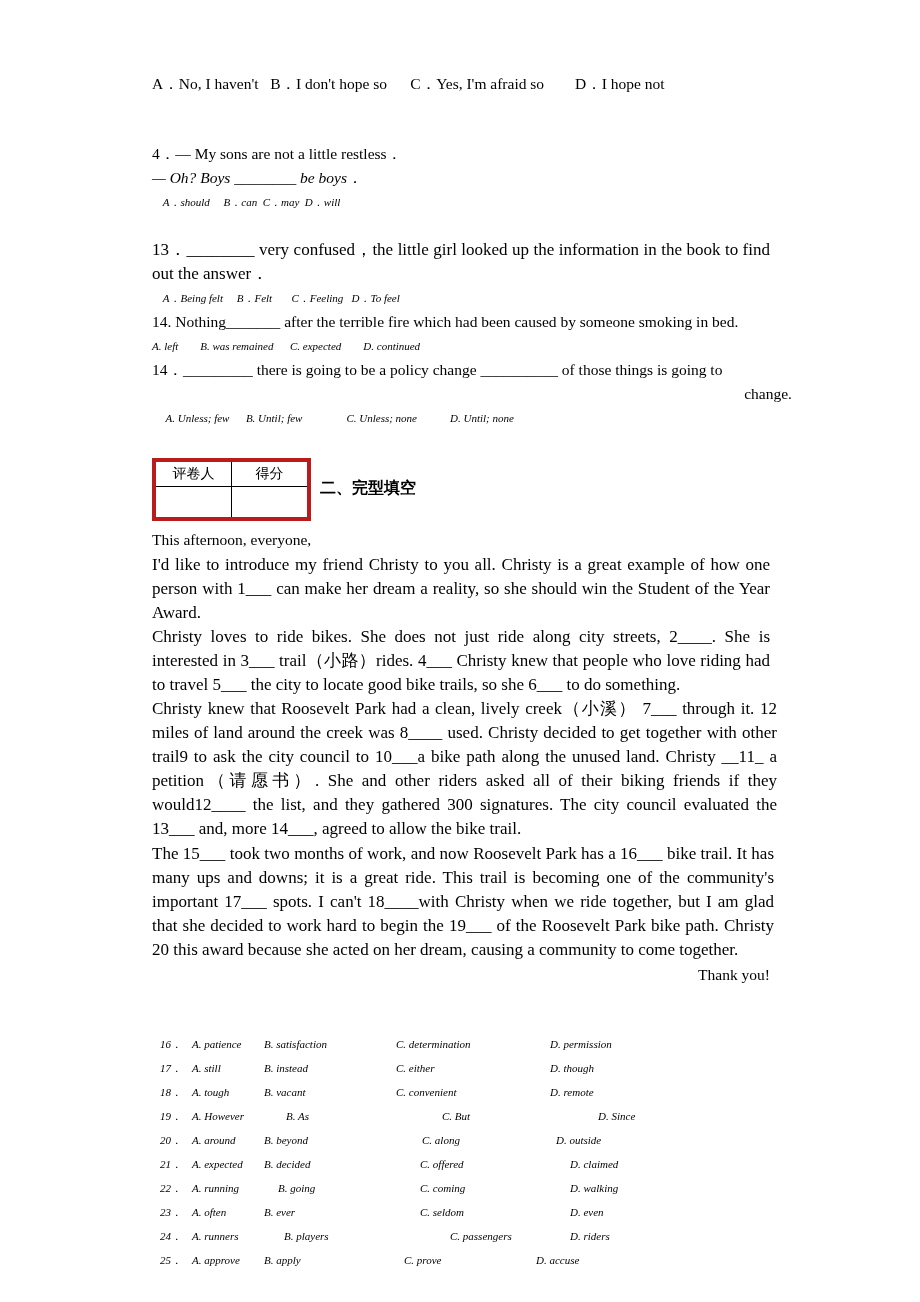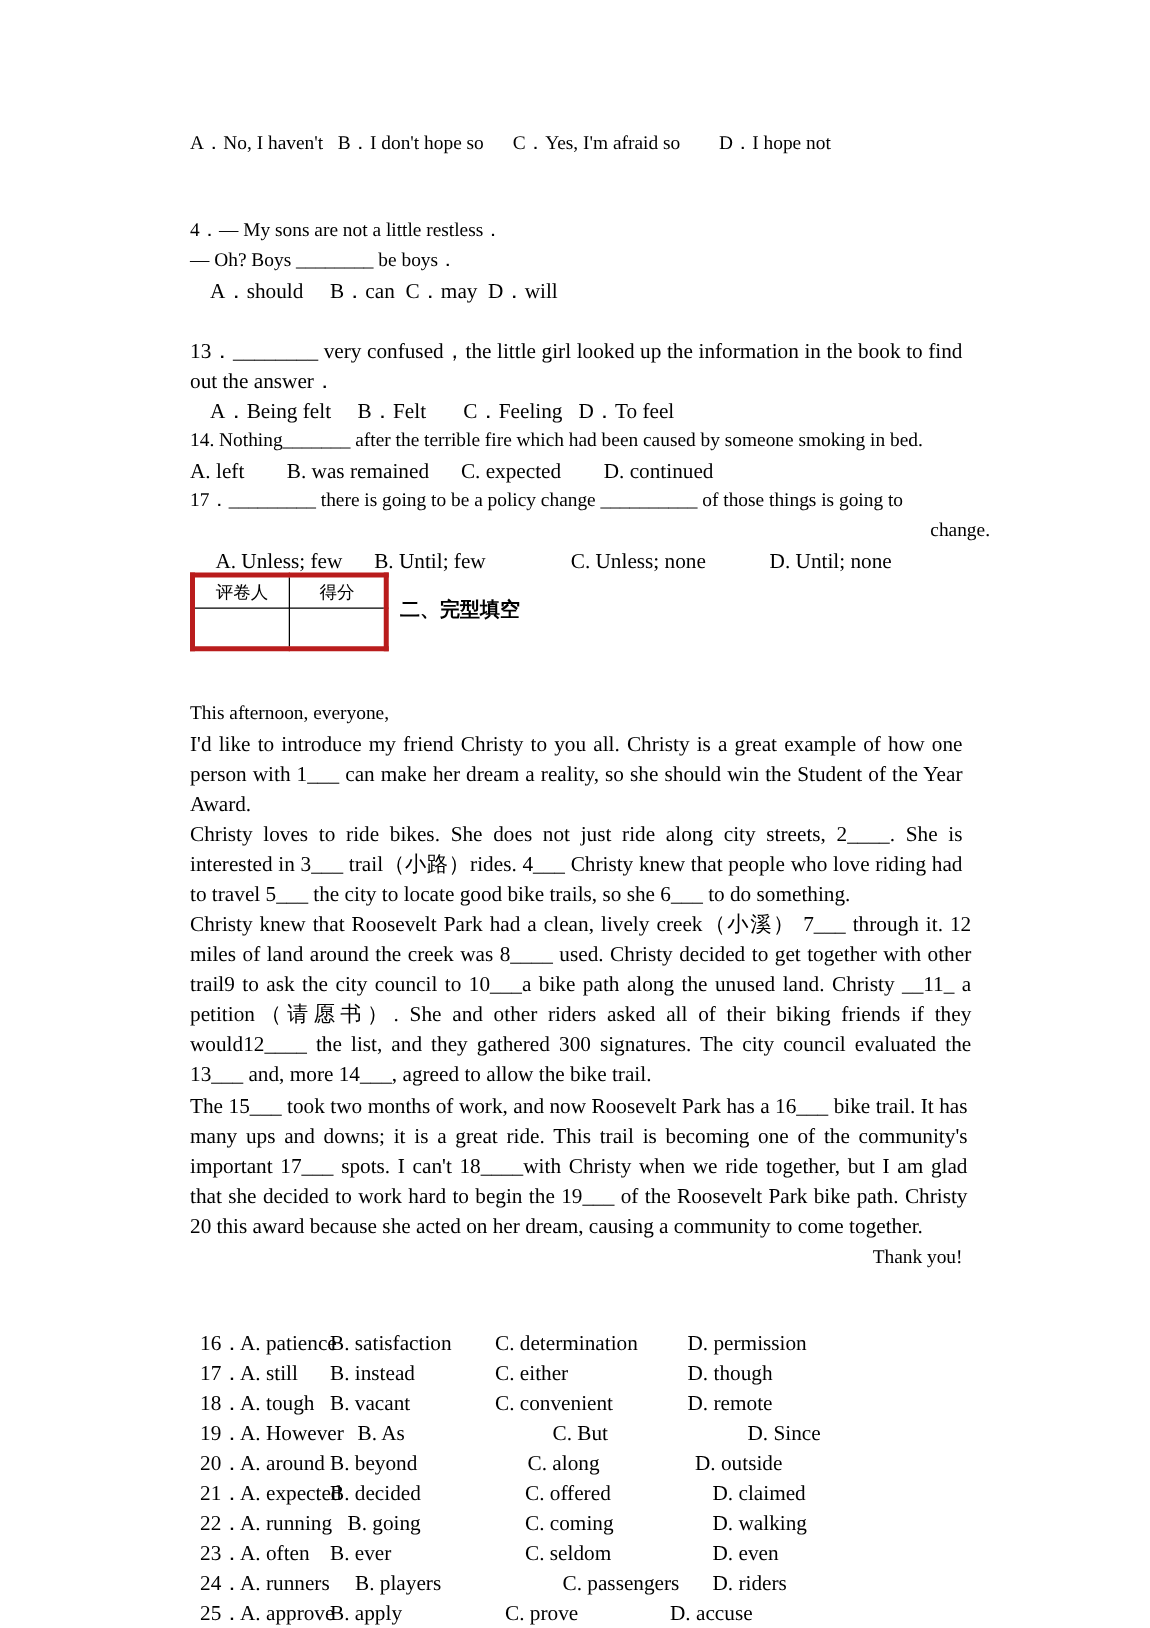--- a/index.html
+++ b/index.html
@@ -30,27 +30,28 @@
   }
   .para {
     font-size: 17px;
     line-height: 24px;
     text-align: justify;
     text-justify: inter-word;
     margin: 0;
   }
 
   
-  .abs { position: absolute; margin-top: 31px; }
+  .abs { position: absolute; }
 
   
   .optrow {
-    font-size: 17px;
+    font-size: 11px;
     line-height: 24px;
     white-space: pre;
+    font-style: italic;
   }
 
   
   .scorebox {
     position: absolute;
     left: 0;
     top: 458px;
     border: 4px solid #b91c1c;
     border-collapse: collapse;
   }
@@ -76,30 +77,30 @@
   }
 </style>
 </head>
 <body>
 
 <div class="page">
 
   <div class="abs ln" style="left:0; top:72px; width:618px;">A．No, I haven't   B．I don't hope so      C．Yes, I'm afraid so        D．I hope not</div>
 
   <div class="abs ln" style="left:0; top:142px; width:618px;">4．— My sons are not a little restless．</div>
-  <div class="abs ln" style="left:0; top:166px; width:618px;">— Oh? Boys ________ be boys．</div>
+  <div class="abs ln" style="left:0; top:166px; width:618px;font-style:italic;">— Oh? Boys ________ be boys．</div>
   <div class="abs optrow" style="left:0; top:190px; width:618px;">    A．should     B．can  C．may  D．will</div>
 
   <div class="abs para" style="left:0; top:238px; width:618px;">13．________ very confused，the little girl looked up the information in the book to find out the answer．</div>
   <div class="abs optrow" style="left:0; top:286px; width:618px;">    A．Being felt     B．Felt       C．Feeling   D．To feel</div>
 
   <div class="abs ln" style="left:0; top:310px; width:640px;">14. Nothing_______ after the terrible fire which had been caused by someone smoking in bed.</div>
   <div class="abs optrow" style="left:0; top:334px; width:640px;">A. left        B. was remained      C. expected        D. continued</div>
 
-  <div class="abs ln" style="left:0; top:358px; width:640px;">17．_________ there is going to be a policy change __________ of those things is going to</div>
+  <div class="abs ln" style="left:0; top:358px; width:640px;">14．_________ there is going to be a policy change __________ of those things is going to</div>
   <div class="abs ln" style="left:0; top:382px; width:640px;text-align:right;">change.</div>
   <div class="abs optrow" style="left:0; top:406px; width:640px;">     A. Unless; few      B. Until; few                C. Unless; none            D. Until; none</div>
 
   <table class="scorebox">
     <tbody>
         <tr>
       <td class="hd">评卷人</td>
       <td class="hd">得分</td>
     </tr>
     <tr>

